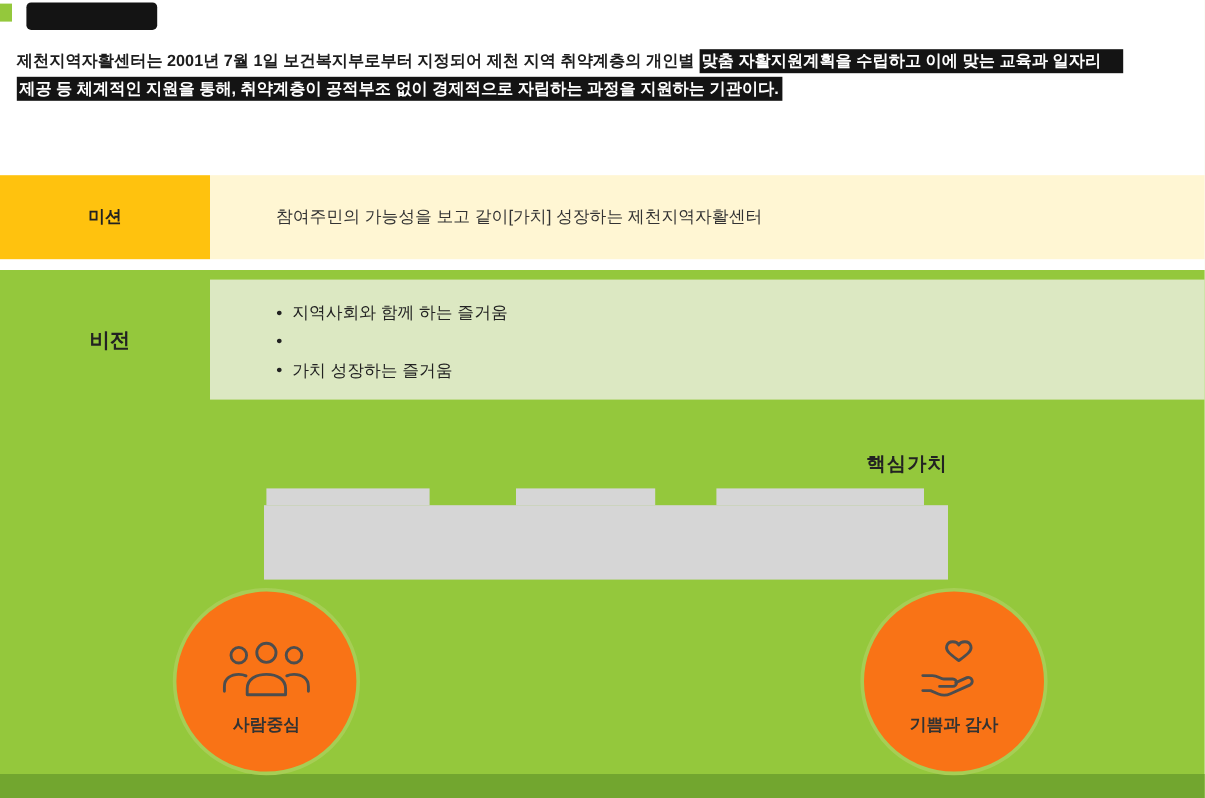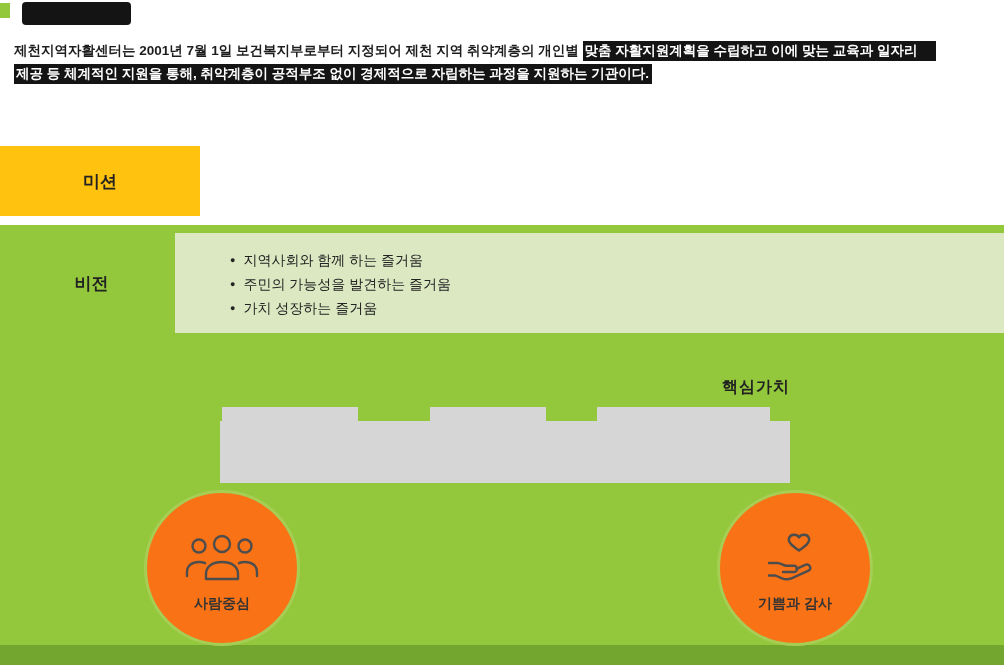--- a/index.html
+++ b/index.html
@@ -20,22 +20,22 @@
   
   .intro { position:absolute; left:14px; top:39px; width:986px;
            font-size:13.5px; font-weight:bold; color:#1d1d1d; line-height:23px; }
   .intro-line { white-space:nowrap; }
   .hl { background:#141414; color:#ffffff; padding:2px 3px 3px 2px; }
   .hl-l1 { padding-right:18px; }
 
   
   .mission-row { position:absolute; left:0; top:146px; width:1004px; height:70px; display:flex; }
   .row-label {
-    width:200px; display:flex; align-items:center; justify-content:center;
-    font-size:17px; font-weight:bold; color:#222;
+    width:175px; display:flex; align-items:center; justify-content:center;
+    font-size:14px; font-weight:bold; color:#222;
   }
   .mission-label-bg { background:#FFC20E; }
   .mission-body {
     flex:1; background:#FFF6D3; display:flex; align-items:center;
     padding-left:55px; font-size:14px; color:#333; font-weight:500;
   }
 
   
   .green-area { position:absolute; left:0; top:225px; width:1004px; height:440px; background:#94C83C; }
   .vision-label {
@@ -85,34 +85,34 @@
   <div class="top-chip"></div>
   <div class="title-badge"></div>
 
   <div class="intro">
     <div class="intro-line"><span>제천지역자활센터는 2001년 7월 1일 보건복지부로부터 지정되어 제천 지역 취약계층의 개인별 </span><span class="hl hl-l1">맞춤 자활지원계획을 수립하고 이에 맞는 교육과 일자리</span></div>
     <div class="intro-line"><span class="hl">제공 등 체계적인 지원을 통해, 취약계층이 공적부조 없이 경제적으로 자립하는 과정을 지원하는 기관이다.</span></div>
   </div>
 
   <div class="mission-row">
     <div class="row-label mission-label-bg">미션</div>
+    <div class="mission-body">참여주민의 가능성을 보고 같이[가치] 성장하는 제천지역자활센터</div>
   </div>
 
   <div class="green-area">
 
     <div class="vision-label">비전</div>
 
     <div class="vision-box">
       <div class="vision-item">
         <span class="bullet">●</span>
         <span>지역사회와 함께 하는 즐거움</span>
       </div>
       <div class="vision-item">
         <span class="bullet">●</span>
-        <span>주민의 가능성을 발견하는 즐거움</span>
       </div>
       <div class="vision-item">
         <span class="bullet">●</span>
         <span>가치 성장하는 즐거움</span>
       </div>
     </div>
 
     <div class="core-title">핵심가치</div>
 
     <div class="gfx-tab t1"></div>

